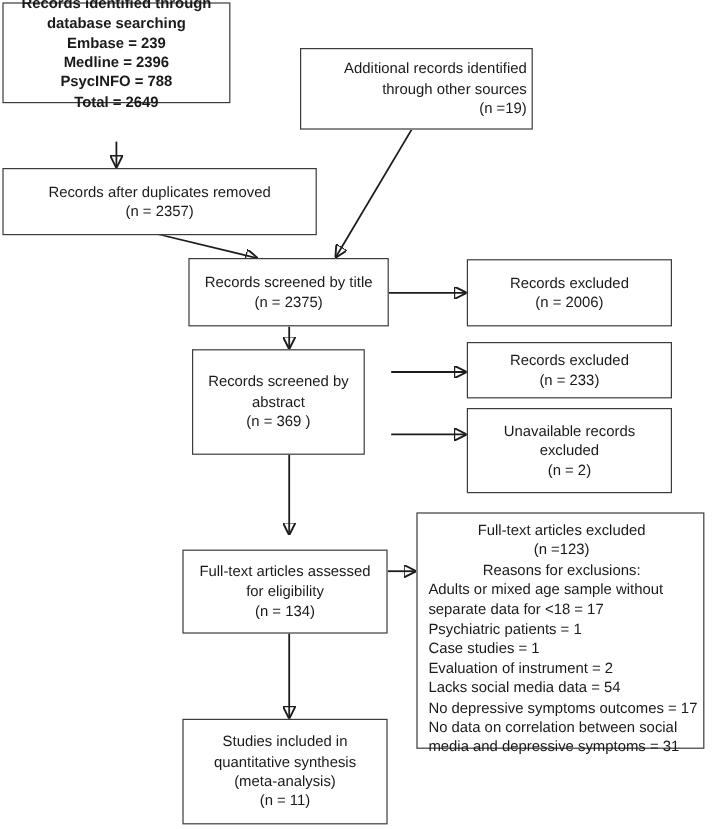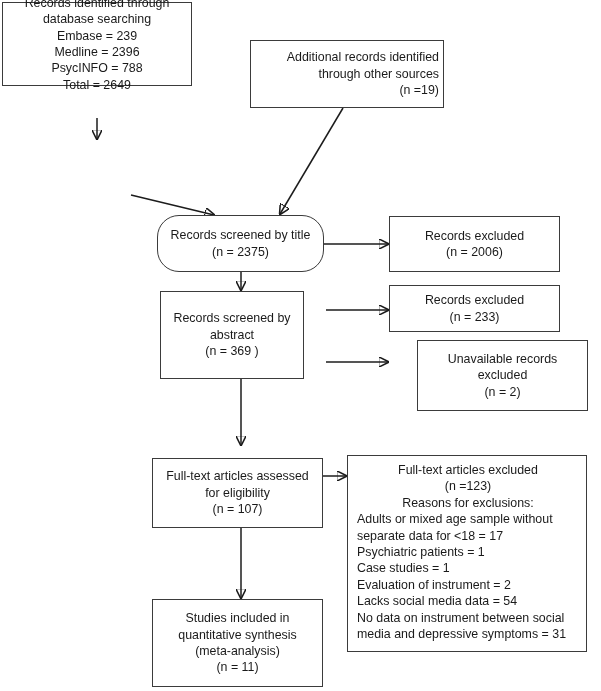--- a/index.html
+++ b/index.html
@@ -84,80 +84,85 @@
 
     <line x1="326" y1="362" x2="388" y2="362" marker-end="url(#arrow)"></line>
 
     <line x1="241" y1="379" x2="241" y2="445" marker-end="url(#arrow)"></line>
 
     <line x1="323" y1="476" x2="346" y2="476" marker-end="url(#arrow)"></line>
 
     <line x1="241" y1="517" x2="241" y2="598" marker-end="url(#arrow)"></line>
   </svg>
 
-  <div class="box" style="left:2px; top:2px; width:190px; height:84px;">
+  <div class="box" style="left:2px; top:2px; width:190px; height:84px;font-weight:bold;">
     <span class="line">Records identified through</span>
     <span class="line">database searching</span>
     <span class="line">Embase = 239</span>
     <span class="line">Medline = 2396</span>
     <span class="line">PsycINFO = 788</span>
     <span class="line">Total = 2649</span>
   </div>
 
   <div class="box" style="left:250px; top:40px; width:194px; height:68px;align-items:flex-end;">
     <span class="line">Additional records identified</span>
     <span class="line">through other sources</span>
     <span class="line">(n =19)</span>
   </div>
 
+  <div class="box" style="left:2px; top:140px; width:262px; height:56px;">
+    <span class="line">Records after duplicates removed</span>
+    <span class="line">(n = 2357)</span>
+  </div>
 
-  <div class="box" style="left:157px; top:215px; width:167px; height:57px;border-radius:22px;">
+  <div class="box" style="left:157px; top:215px; width:167px; height:57px;">
     <span class="line">Records screened by title</span>
     <span class="line">(n = 2375)</span>
   </div>
 
   <div class="box" style="left:389px; top:216px; width:171px; height:56px;">
     <span class="line">Records excluded</span>
     <span class="line">(n = 2006)</span>
   </div>
 
   <div class="box" style="left:160px; top:291px; width:144px; height:88px;">
     <span class="line">Records screened by</span>
     <span class="line">abstract</span>
     <span class="line">(n = 369 )</span>
   </div>
 
   <div class="box" style="left:389px; top:285px; width:171px; height:47px;">
     <span class="line">Records excluded</span>
     <span class="line">(n = 233)</span>
   </div>
 
-  <div class="box" style="left:389px; top:340px; width:171px; height:71px;margin-left:28px;">
+  <div class="box" style="left:389px; top:340px; width:171px; height:71px;">
     <span class="line">Unavailable records</span>
     <span class="line">excluded</span>
     <span class="line">(n = 2)</span>
   </div>
 
   <div class="box" style="left:152px; top:446px; width:171px; height:70px;margin-top:12px;">
     <span class="line">Full-text articles assessed</span>
     <span class="line">for eligibility</span>
-    <span class="line">(n = 107)</span>
+    <span class="line">(n = 134)</span>
   </div>
 
-  <div class="box left-align" style="left:347px; top:427px; width:240px; height:197px;margin-top:28px;">
+  <div class="box left-align" style="left:347px; top:427px; width:240px; height:197px;">
     <span class="line centered">Full-text articles excluded</span>
     <span class="line centered">(n =123)</span>
     <span class="line centered">Reasons for exclusions:</span>
     <span class="line">Adults or mixed age sample without</span>
     <span class="line">separate data for &lt;18 = 17</span>
     <span class="line">Psychiatric patients = 1</span>
     <span class="line">Case studies = 1</span>
     <span class="line">Evaluation of instrument = 2</span>
     <span class="line">Lacks social media data = 54</span>
-    <span class="line">No data on instrument between social</span>
+    <span class="line">No depressive symptoms outcomes = 17</span>
+    <span class="line">No data on correlation between social</span>
     <span class="line">media and depressive symptoms = 31</span>
   </div>
 
   <div class="box" style="left:152px; top:599px; width:171px; height:88px;">
     <span class="line">Studies included in</span>
     <span class="line">quantitative synthesis</span>
     <span class="line">(meta-analysis)</span>
     <span class="line">(n = 11)</span>
   </div>
 

